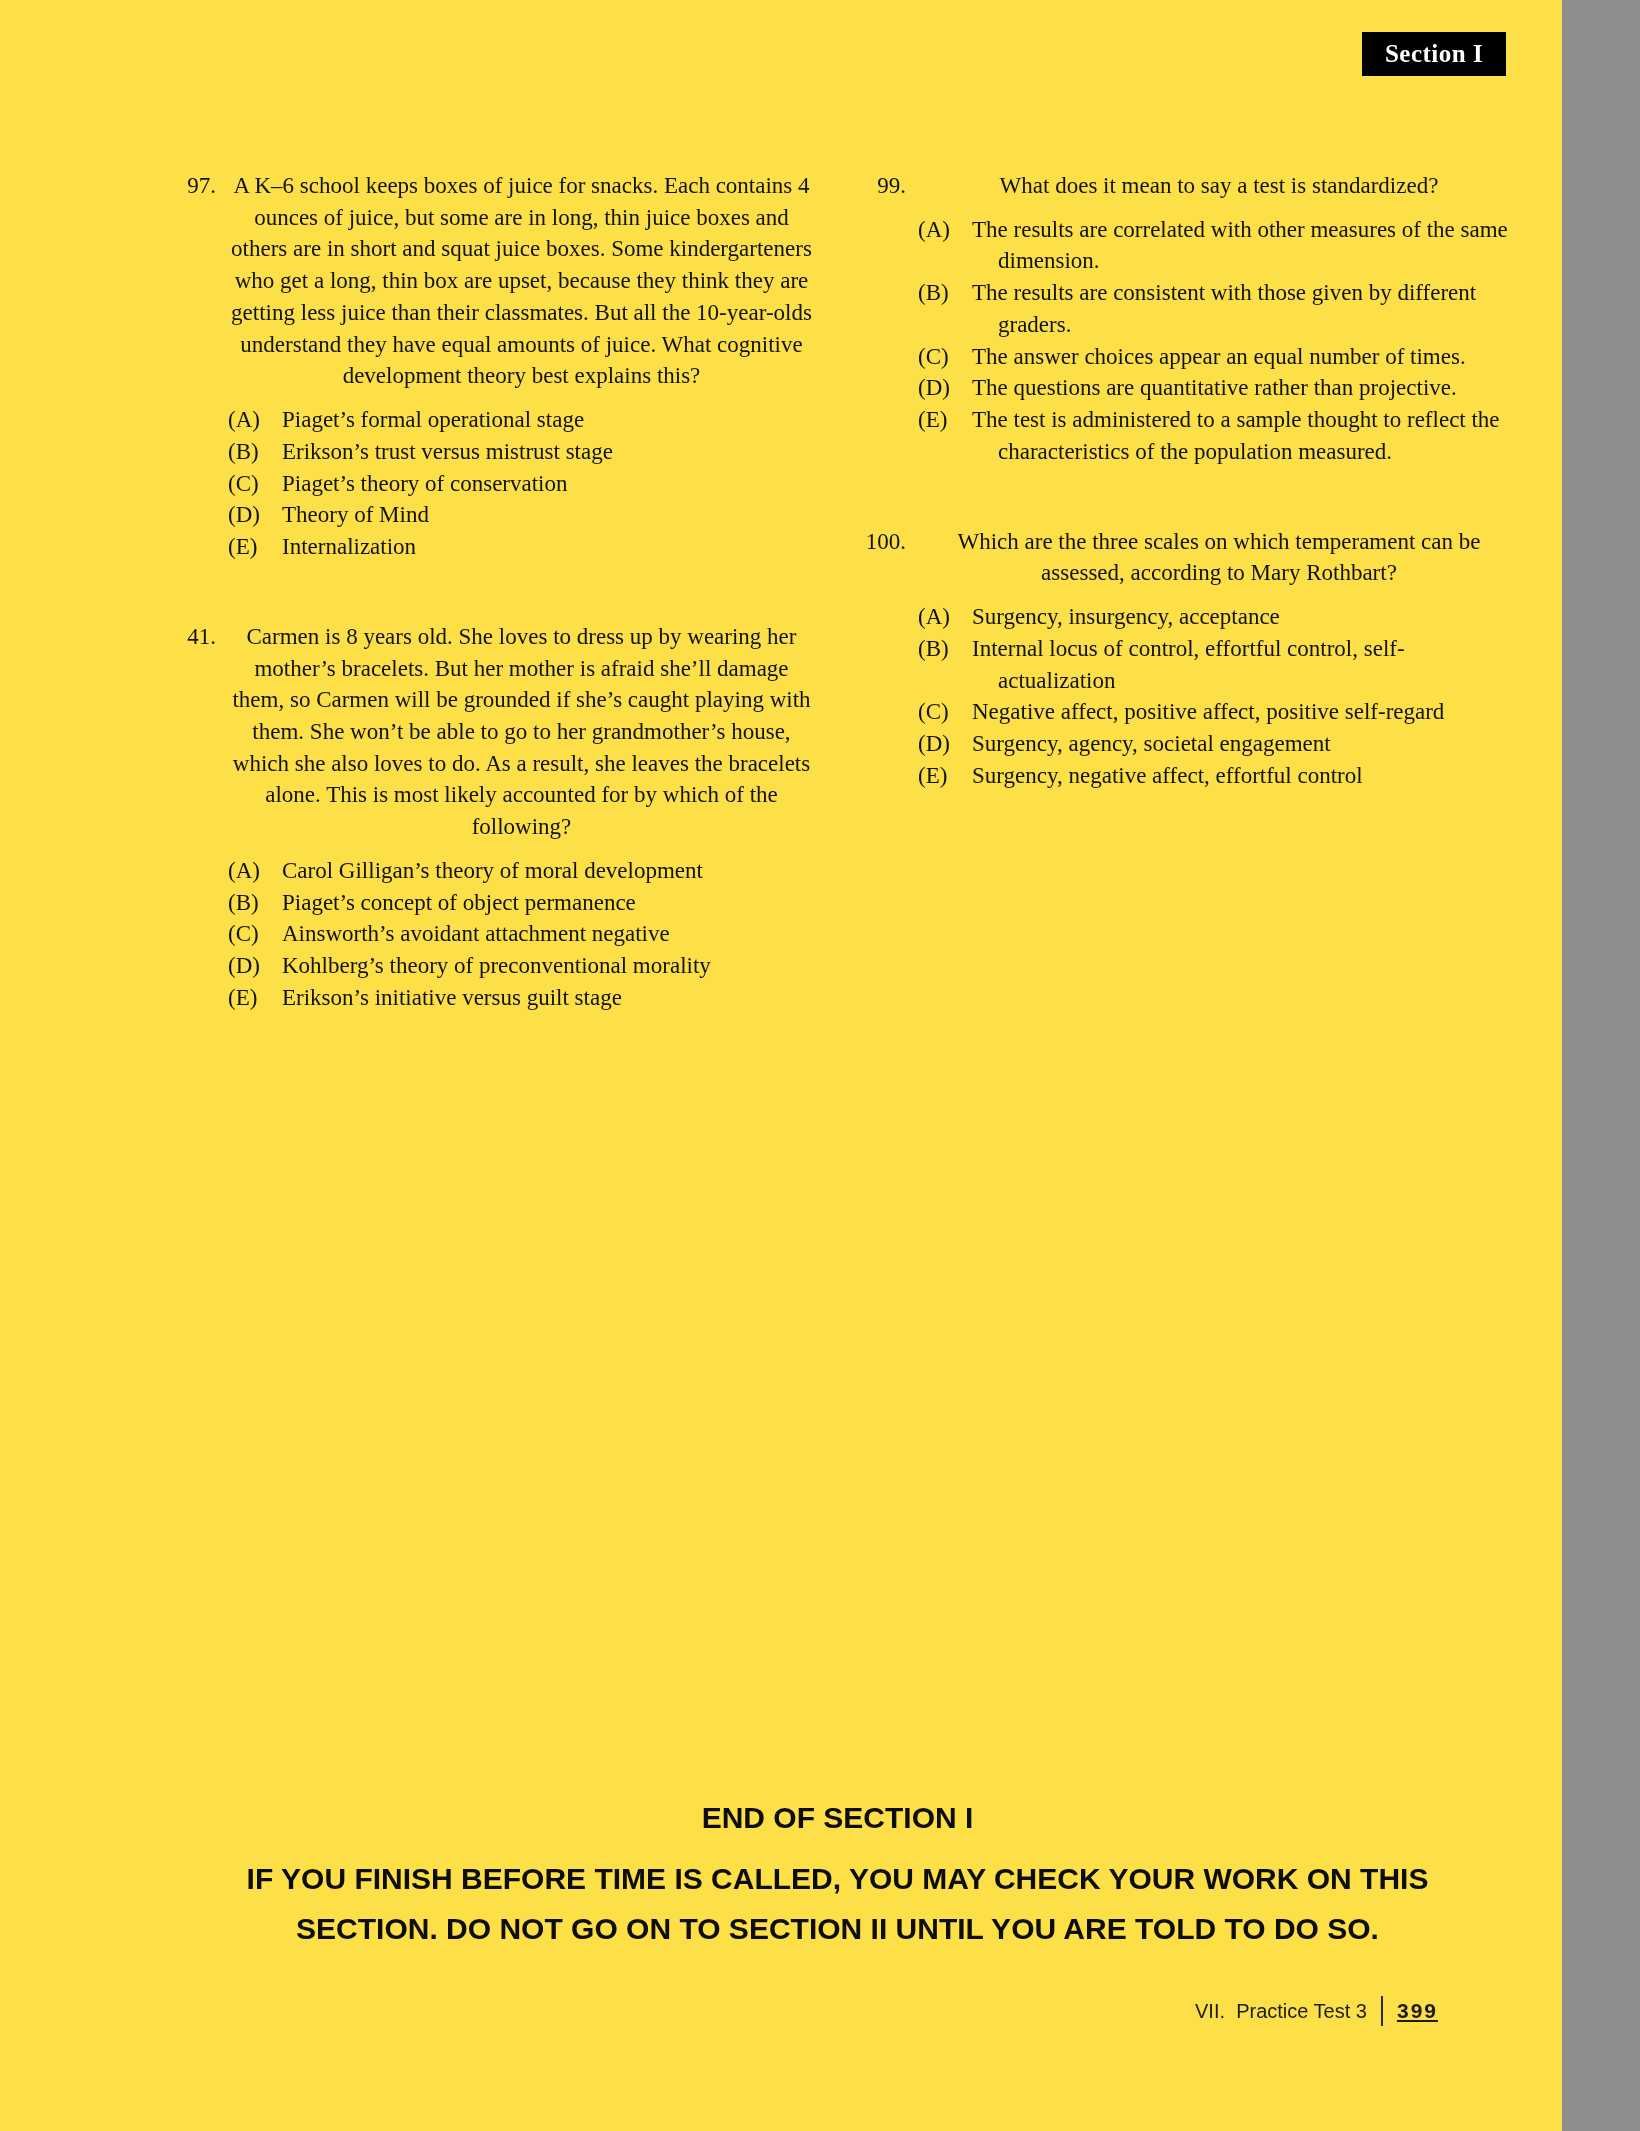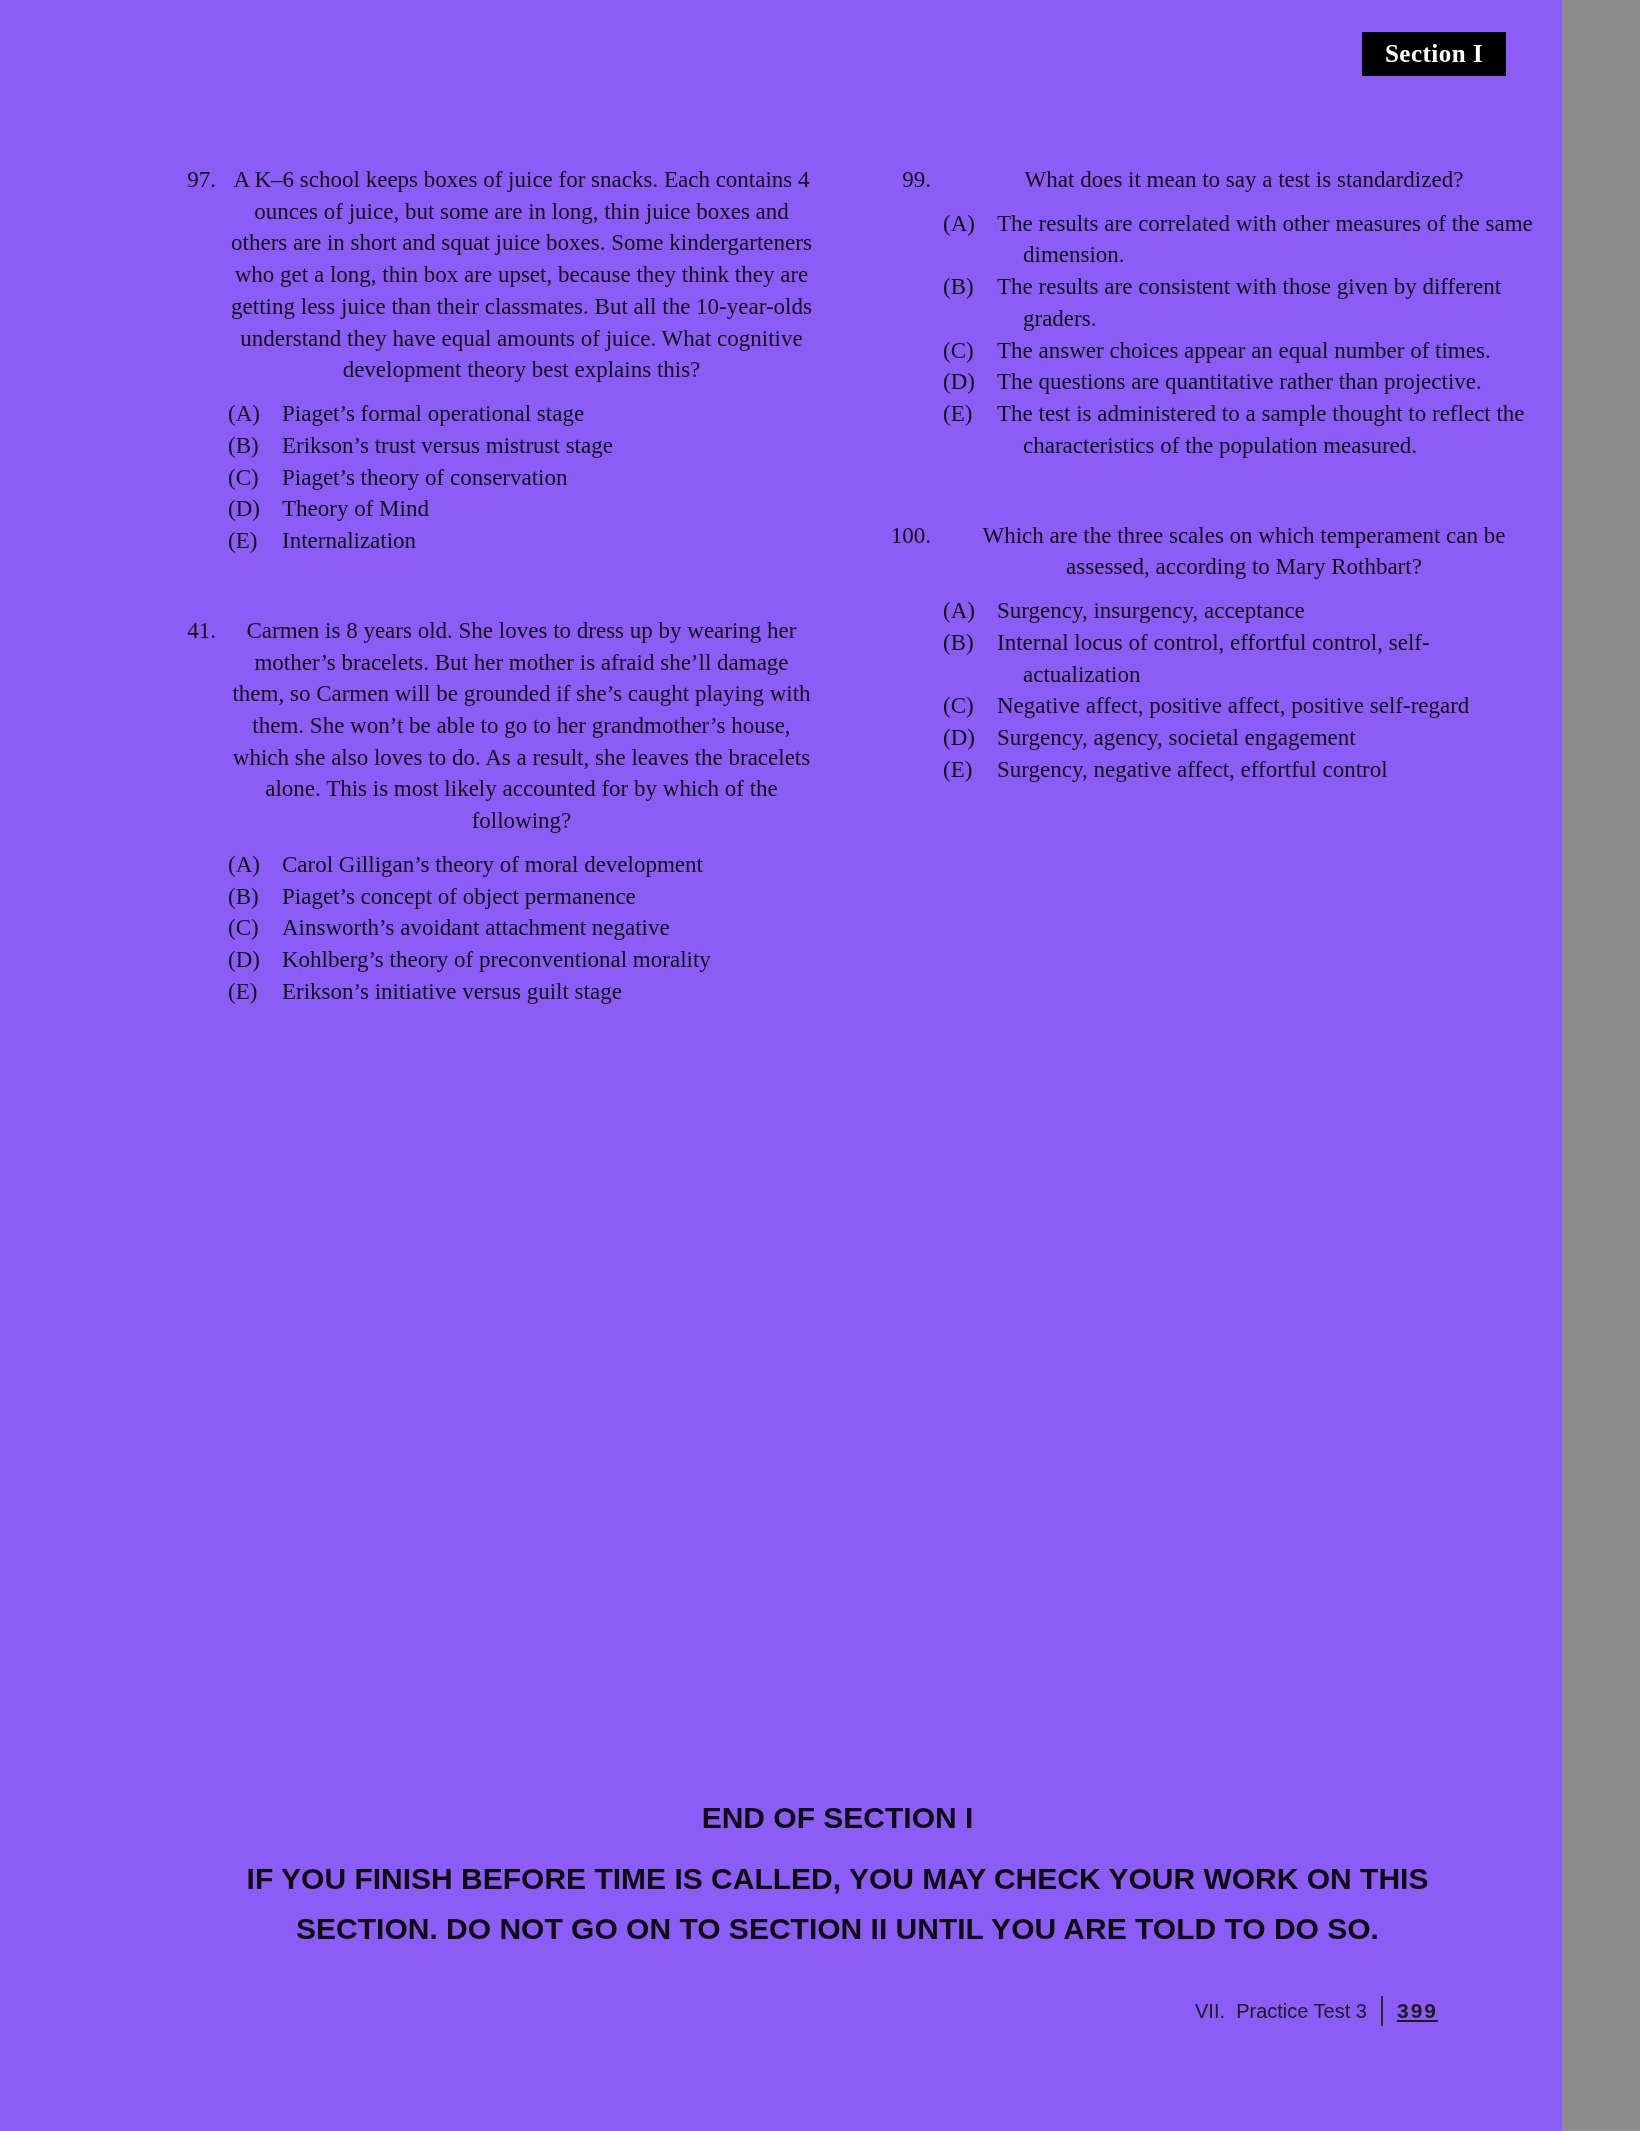--- a/index.html
+++ b/index.html
@@ -1,21 +1,21 @@
 <!DOCTYPE html>
 <html><head>
 <meta charset="utf-8">
 <style>
   * { margin: 0; padding: 0; box-sizing: border-box; }
   html, body { background: #ffffff; }
   .page {
     position: relative;
     width: 1640px;
     height: 2131px;
-    background: #8b5cf6;
+    background: #fde047;
     font-family: "Liberation Serif", serif;
     color: #121212;
     overflow: hidden;
   }
   .gray-bar {
     position: absolute;
     top: 0; right: 0;
     width: 78px; height: 100%;
     background: #8d8d8d;
   }
@@ -30,24 +30,24 @@
     font-family: "Liberation Serif", serif;
     font-weight: bold;
     font-size: 25px;
     display: flex;
     align-items: center;
     justify-content: center;
     letter-spacing: 0.5px;
   }
   .content {
     position: absolute;
-    top: 164px;
+    top: 170px;
     left: 170px;
     display: flex;
-    gap: 70px;
+    gap: 45px;
   }
   .col { width: 645px; }
   .col.right { width: 660px; }
   .question {
     margin-bottom: 58px;
     font-size: 23px;
     line-height: 1.38;
   }
   .q-head { display: flex; }
   .q-num {

